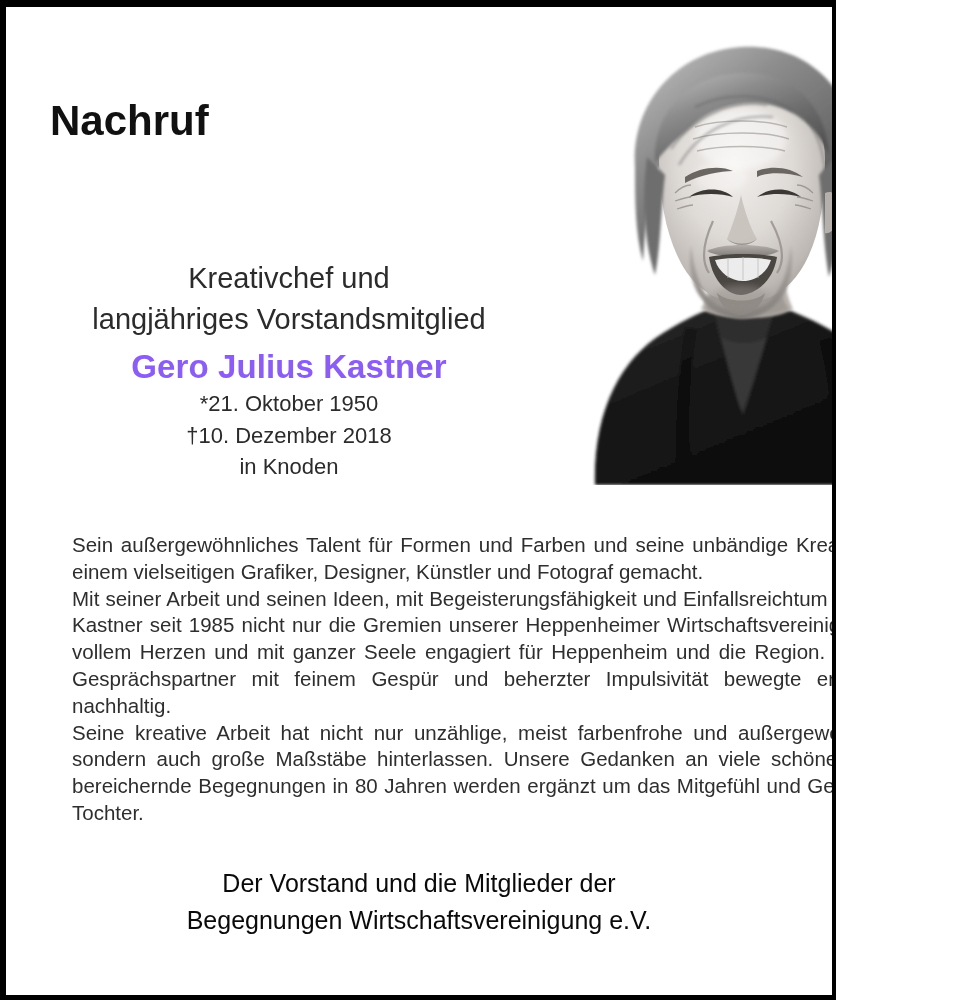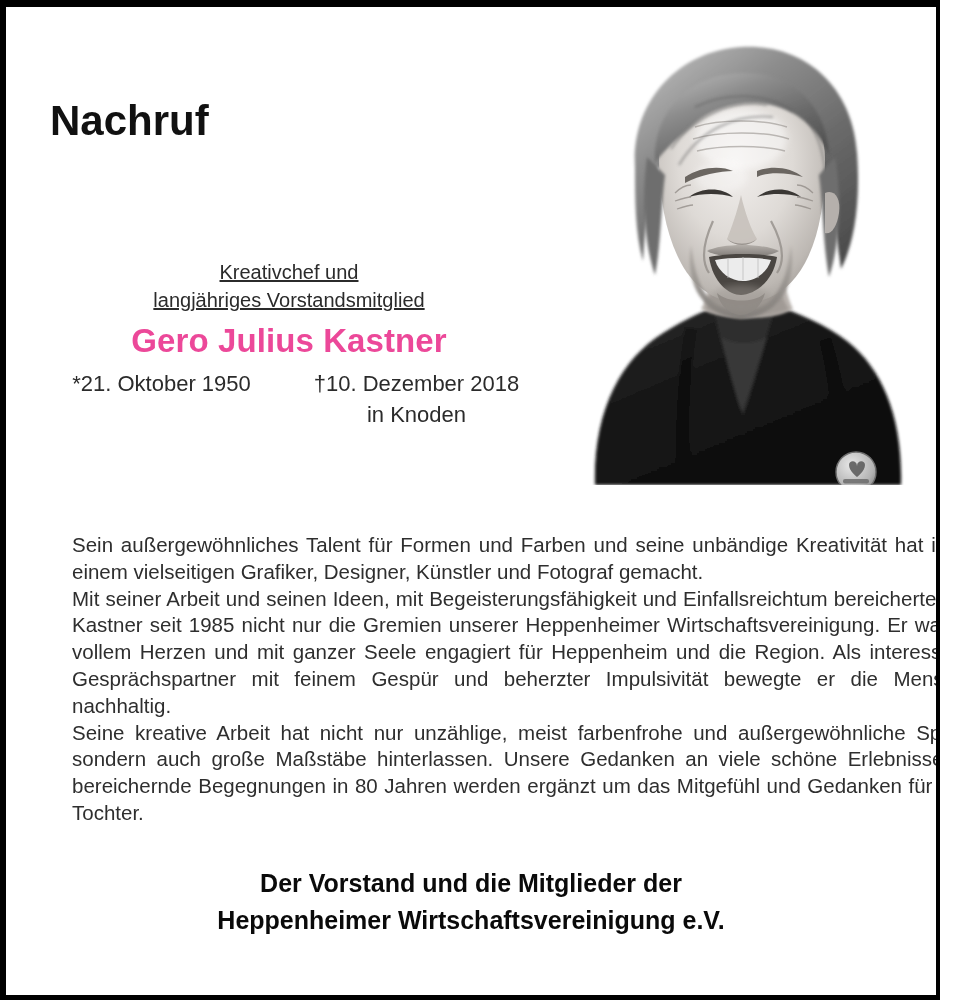--- a/index.html
+++ b/index.html
@@ -7,21 +7,21 @@
     padding: 0;
     background: #ffffff;
   }
   body {
     font-family: "Liberation Sans", sans-serif;
     -webkit-font-smoothing: antialiased;
   }
 
   .notice {
     position: relative;
-    width: 940px;
+    width: 836px;
     height: 1000px;
     box-sizing: border-box;
     background: #ffffff;
     border-top: 7px solid #000000;
     border-left: 6px solid #000000;
     border-right: 4px solid #000000;
     border-bottom: 5px solid #000000;
     overflow: hidden;
   }
 
@@ -78,37 +78,36 @@
   
   .nameblock {
     position: absolute;
     left: 28px;
     top: 251px;
     width: 510px;
     text-align: center;
     color: #1a1a1a;
   }
   .role {
-    font-size: 20px;
+    font-size: 29px;
     line-height: 1.41;
     color: #2b2b2b;
-    text-decoration: underline;
   }
   .fullname {
     font-size: 33px;
     font-weight: bold;
     line-height: 1.32;
     margin-top: 5px;
-    color: #ec4899;
+    color: #8b5cf6;
     letter-spacing: 0.1px;
   }
   .dates {
     display: flex;
     width: 100%;
-    margin-top: 5px;
+    flex-direction: column;
   }
   .dates .col {
     flex: 1 1 50%;
     text-align: center;
     font-size: 22px;
     line-height: 1.42;
     color: #2b2b2b;
   }
   .dates .col .place { display: block; }
 
@@ -132,21 +131,21 @@
   .body-text p:last-child { text-align: justify; }
 
   
   .signature {
     position: absolute;
     left: 0;
     top: 858px;
     width: 100%;
     text-align: center;
     font-size: 25px;
-    font-weight: bold;
+    font-weight: normal;
     line-height: 1.46;
     color: #0a0a0a;
   }
   .signature div { white-space: nowrap; }
 </style>
 </head>
 <body>
 
 <div class="notice">
   <div class="inner">
@@ -311,17 +310,17 @@
     </div>
 
     <div class="body-text">
       <p>Sein außergewöhnliches Talent für Formen und Farben und seine unbändige Kreativität hat ihn zu einem vielseitigen Grafiker, Designer, Künstler und Fotograf gemacht.</p>
       <p>Mit seiner Arbeit und seinen Ideen, mit Begeisterungsfähigkeit und Einfallsreichtum bereicherte Gero Kastner seit 1985 nicht nur die Gremien unserer Heppenheimer Wirtschaftsvereinigung. Er war aus vollem Herzen und mit ganzer Seele engagiert für Heppenheim und die Region. Als interessanter Gesprächspartner mit feinem Gespür und beherzter Impulsivität bewegte er die Menschen nachhaltig.</p>
       <p>Seine kreative Arbeit hat nicht nur unzählige, meist farbenfrohe und außergewöhnliche Spuren, sondern auch große Maßstäbe hinterlassen. Unsere Gedanken an viele schöne Erlebnisse und bereichernde Begegnungen in 80 Jahren werden ergänzt um das Mitgefühl und Gedanken für seine Tochter.</p>
     </div>
 
     <div class="signature">
       <div>Der Vorstand und die Mitglieder der</div>
-      <div>Heppenheimer Wirtschaftsvereinigung e.V.</div>
+      <div>Begegnungen Wirtschaftsvereinigung e.V.</div>
     </div>
 
   </div>
 </div>
 
 </body></html>

